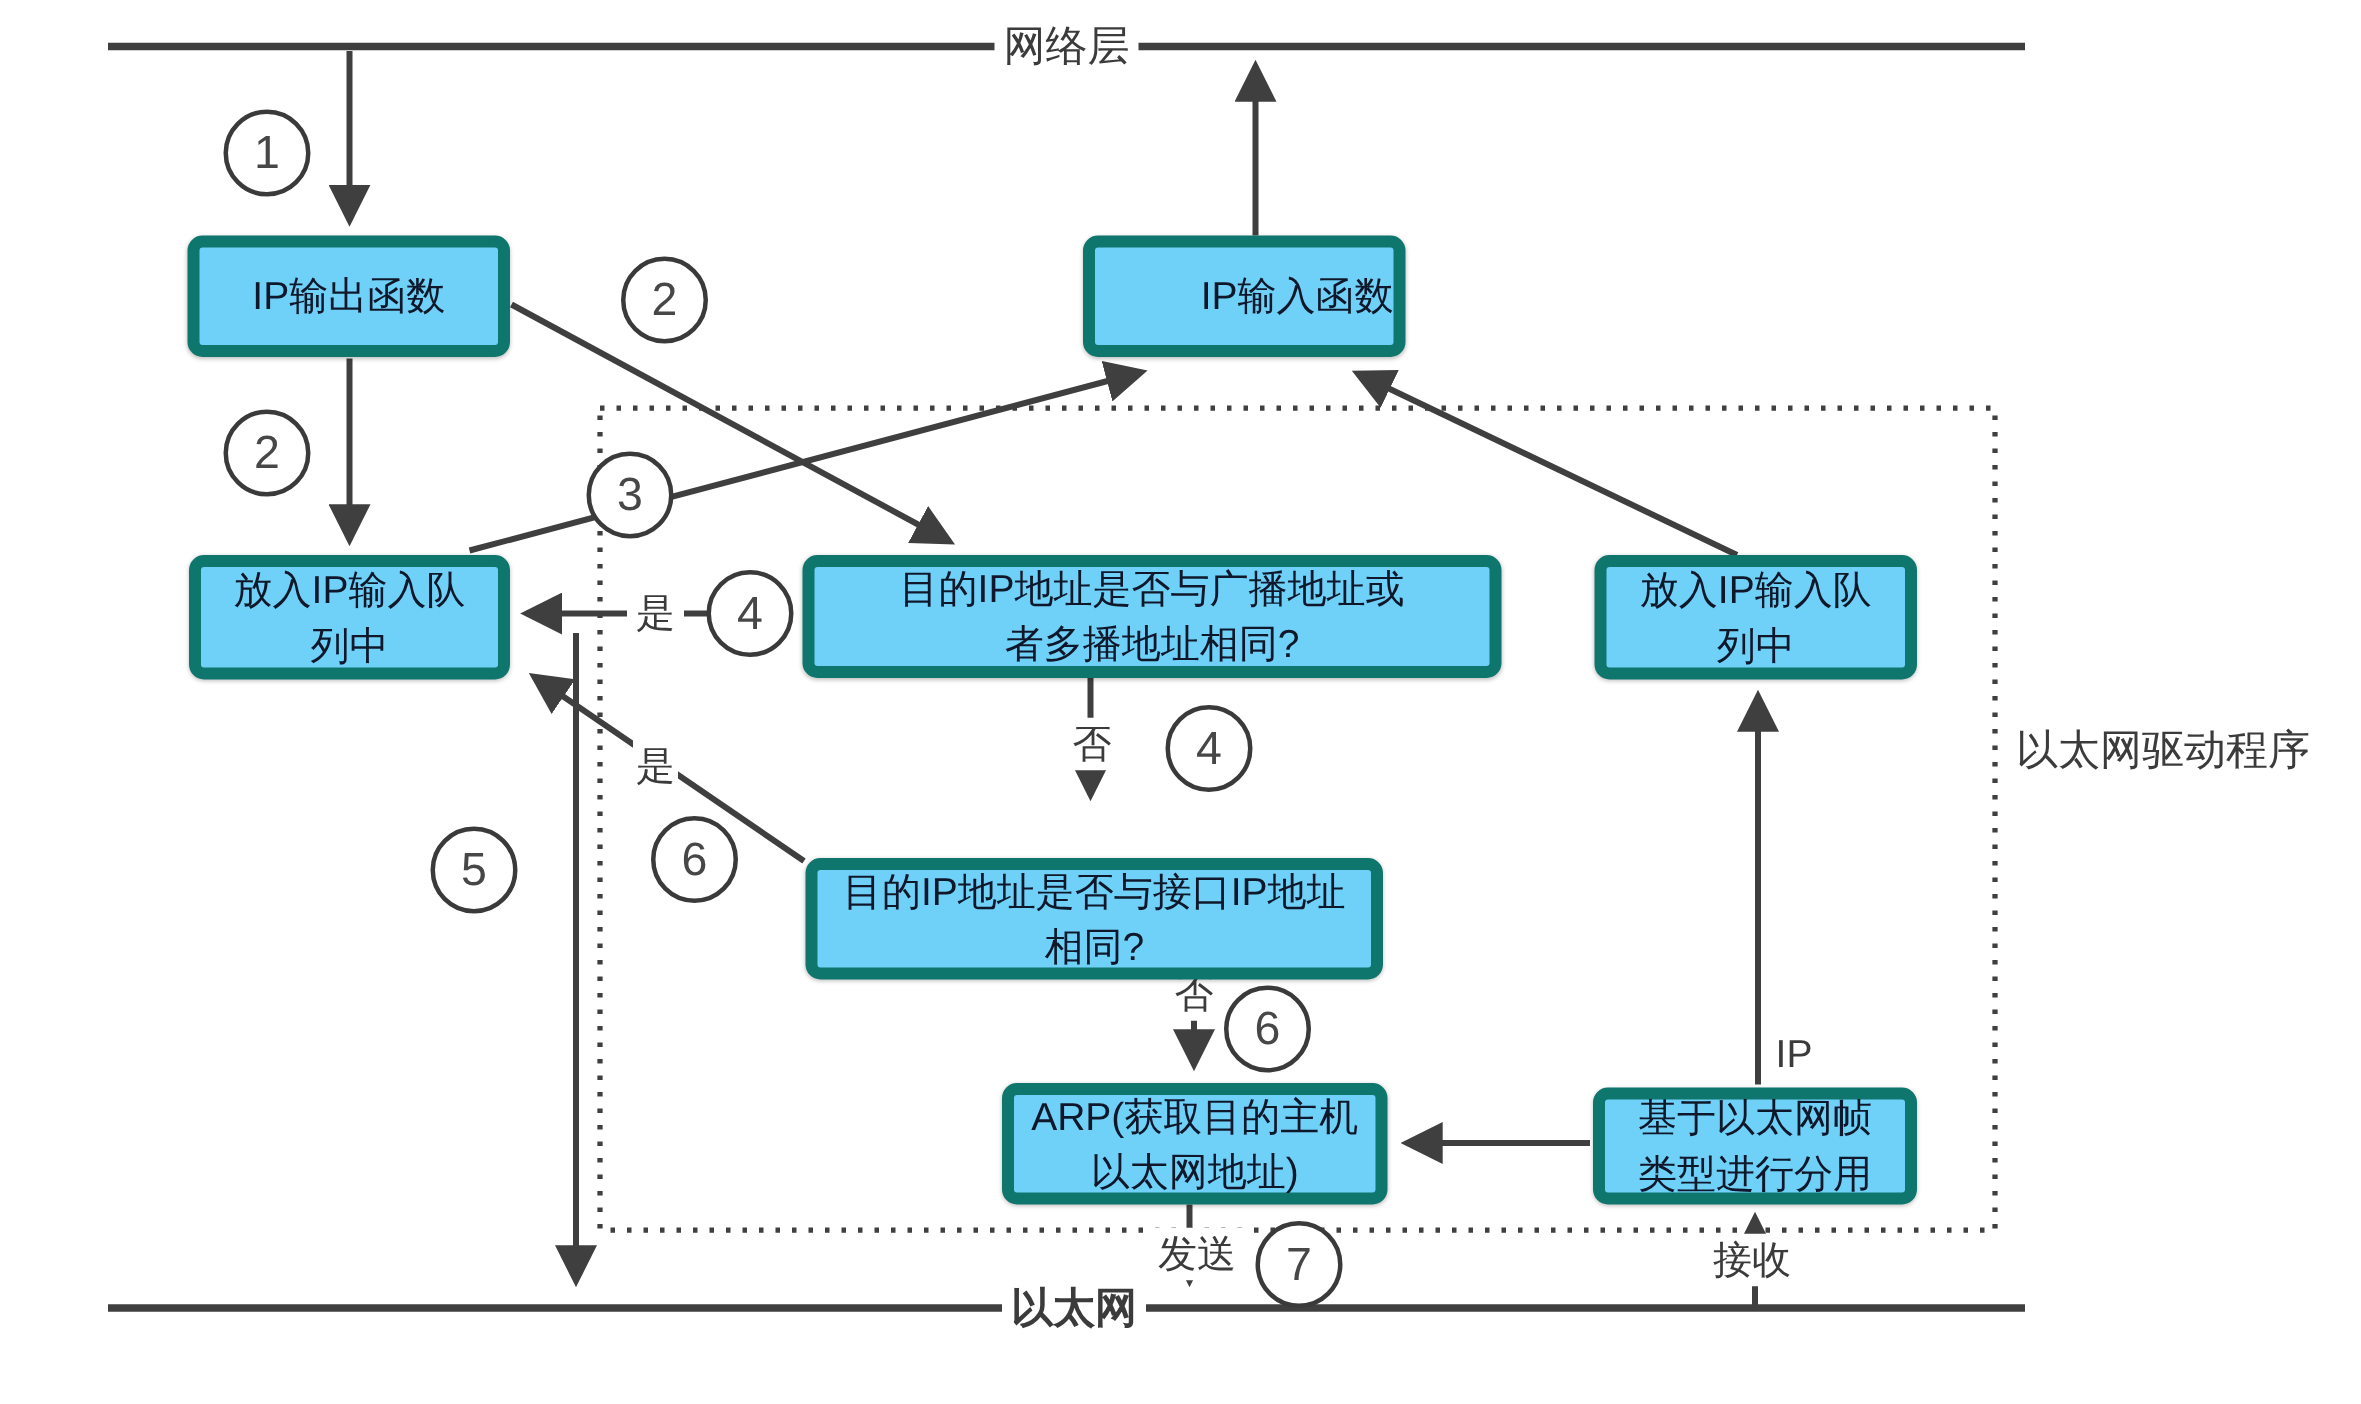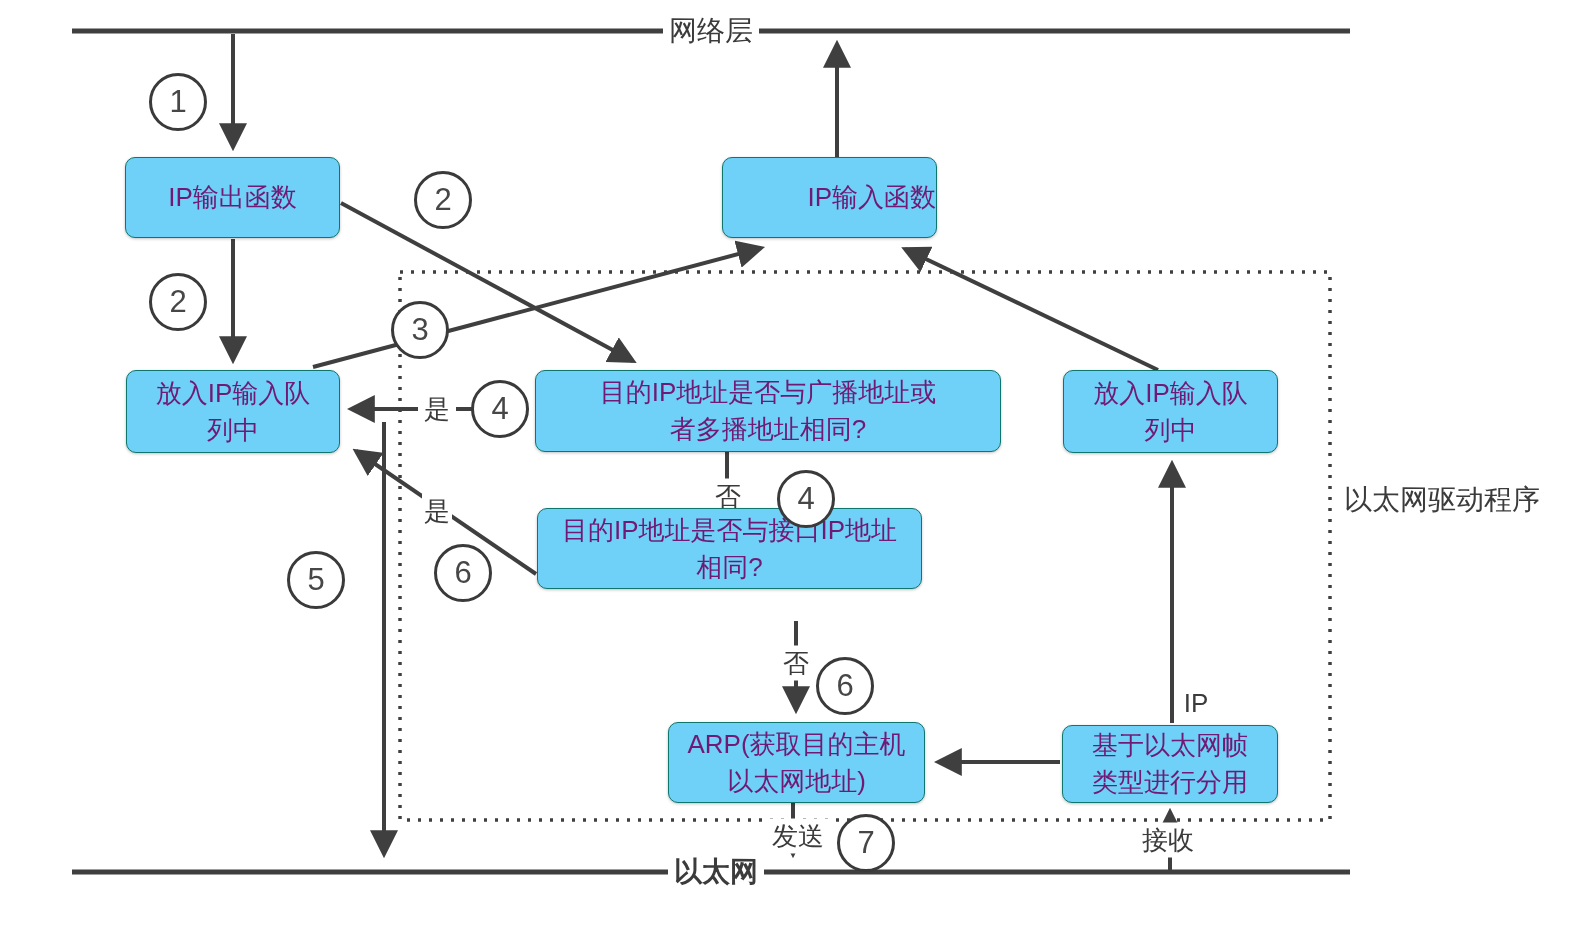--- a/index.html
+++ b/index.html
@@ -3,25 +3,25 @@
 <meta charset="utf-8">
 <style>
   html,body{margin:0;padding:0;background:#ffffff;}
   body{font-family:"Liberation Sans","DejaVu Sans",sans-serif;}
   .stage{position:relative;width:1574px;height:936px;background:#ffffff;overflow:hidden;}
   .stage svg{position:absolute;left:0;top:0;}
 
   .box{
     position:absolute;
     background:#6fd1f7;
-    border:1px solid #0f766e;
+    border:8px solid #0f766e;
     border-radius:10px;
     box-sizing:border-box;
     display:flex;align-items:center;justify-content:center;
-    color:#701a75;
+    color:#0f172a;
     font-size:26px;line-height:1.42;
     text-align:center;
     box-shadow:0 1px 3px rgba(0,0,0,0.25);
   }
   .box .txt{white-space:pre-line;}
 
   .circle{
     position:absolute;
     width:58px;height:58px;
     border:3px solid #3a3a3a;border-radius:50%;
@@ -95,21 +95,21 @@
     <span class="txt">IP输入函数</span>
   </div>
   <div class="box" style="left:126px;top:370px;width:214px;height:83px;">
     <span class="txt">放入IP输入队
 列中</span>
   </div>
   <div class="box" style="left:535px;top:370px;width:466px;height:82px;">
     <span class="txt">目的IP地址是否与广播地址或
 者多播地址相同?</span>
   </div>
-  <div class="box" style="left:537px;top:508px;width:385px;height:81px;">
+  <div class="box" style="left:537px;top:572px;width:385px;height:81px;">
     <span class="txt">目的IP地址是否与接口IP地址
 相同?</span>
   </div>
   <div class="box" style="left:668px;top:722px;width:257px;height:81px;">
     <span class="txt">ARP(获取目的主机
 以太网地址)</span>
   </div>
   <div class="box" style="left:1062px;top:725px;width:216px;height:78px;">
     <span class="txt">基于以太网帧
 类型进行分用</span>

